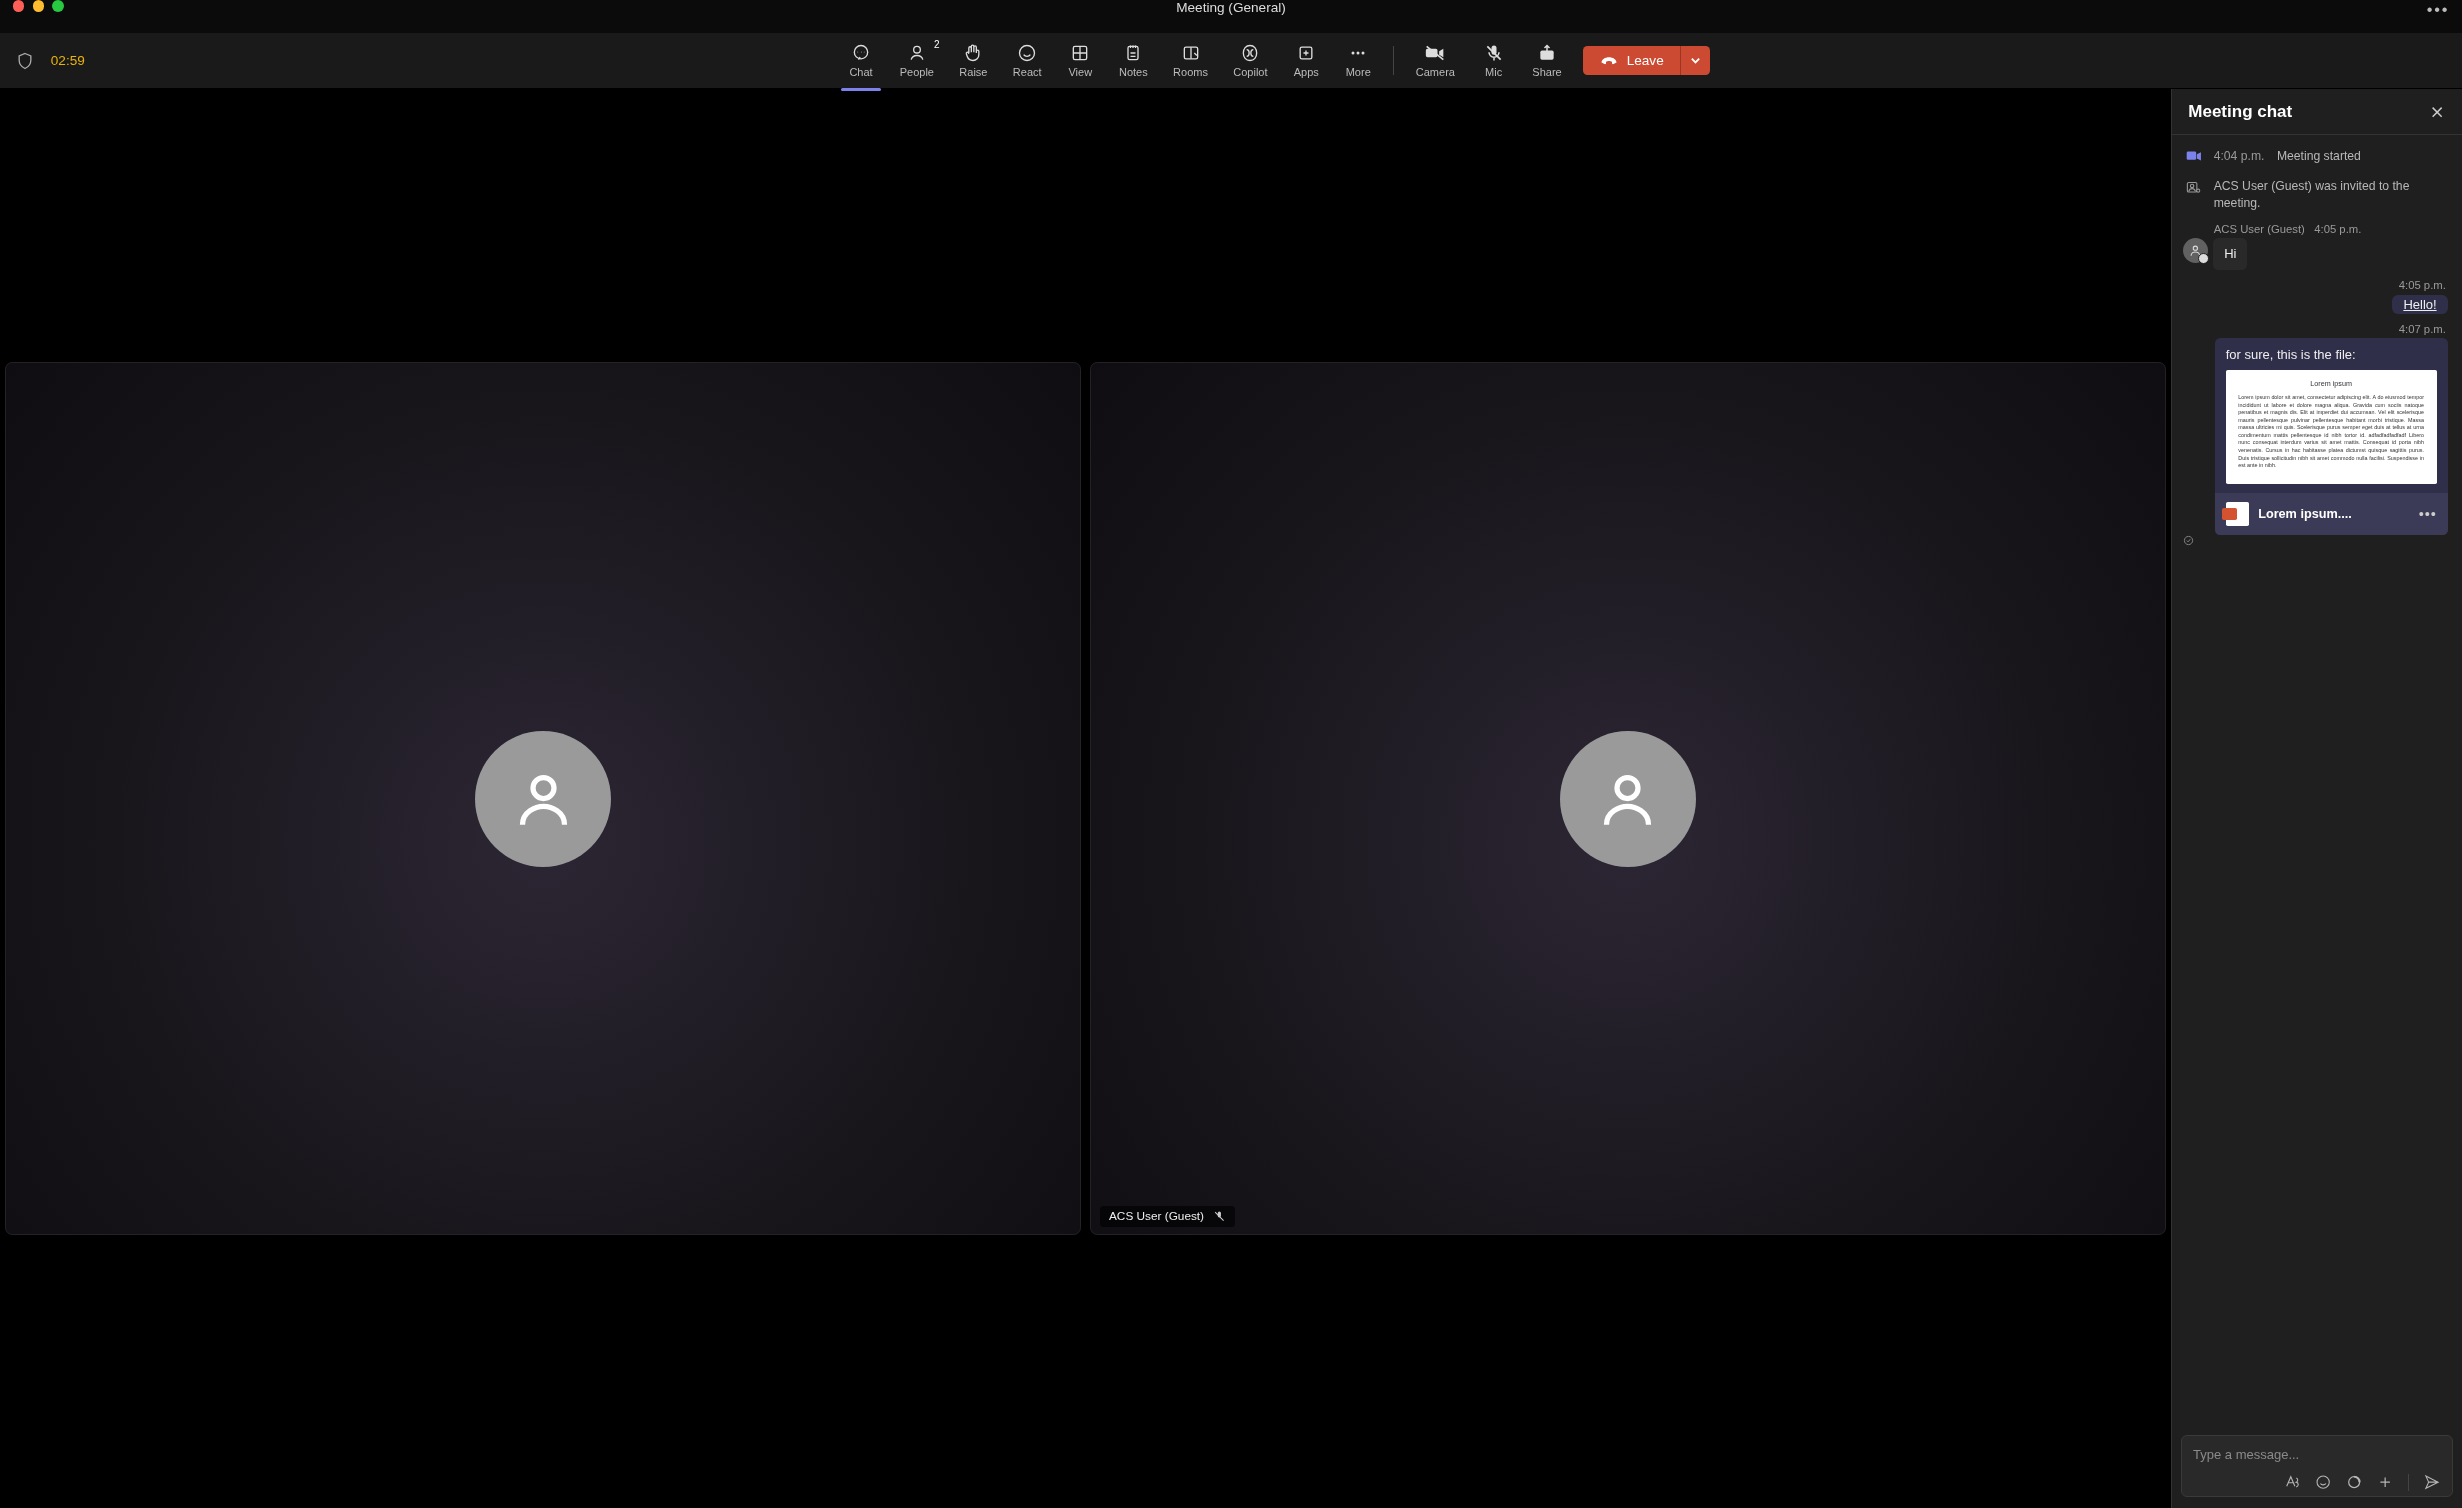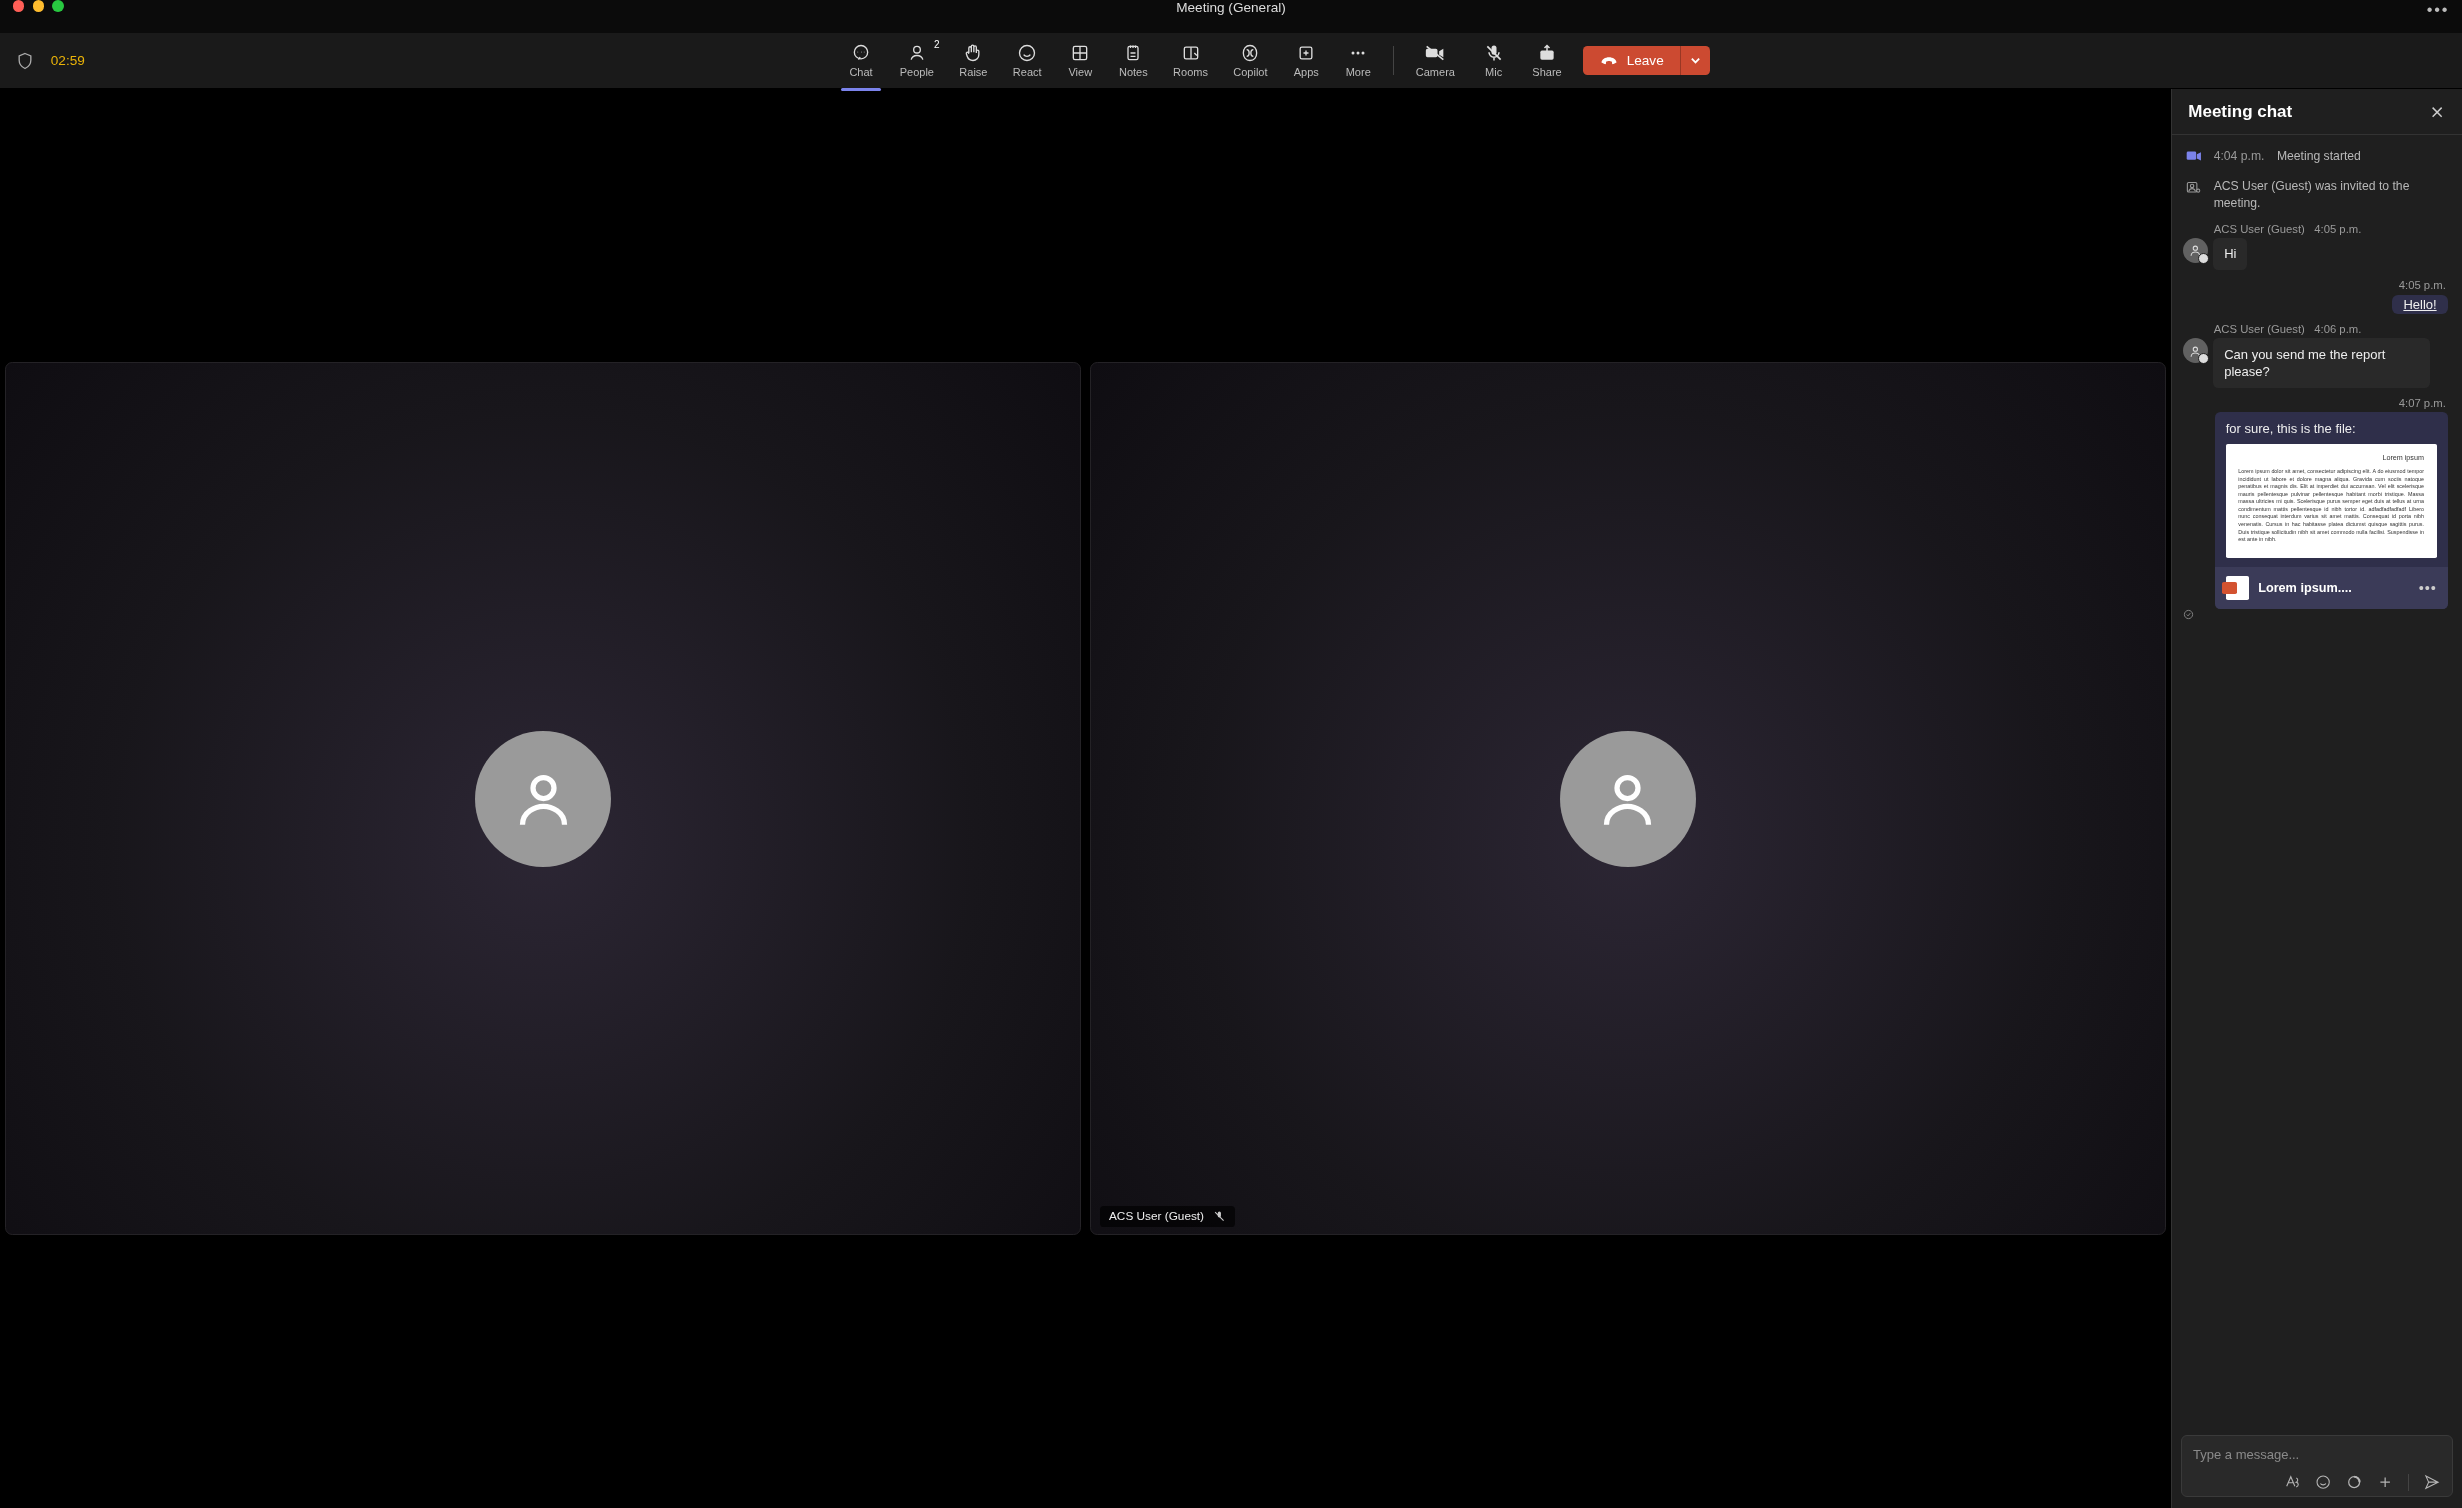--- a/index.html
+++ b/index.html
@@ -47,21 +47,21 @@
 .meta.right { text-align: right; margin-right: 5.4px; margin-left: 0; }
 .row-left { display: flex; gap: 5.4px; align-items: flex-start; }
 .mini-avatar { width: 25px; height: 25px; border-radius: 50%; background: #616161; display: flex; align-items: center; justify-content: center; position: relative; flex: 0 0 25px; }
 .mini-avatar::after { content: ""; position: absolute; bottom: -0.9px; right: -0.9px; width: 9px; height: 9px; border-radius: 50%; background: #ddd; border: 1.8px solid #1f1f1f; }
 .bubble { background: #292929; padding: 7.2px 11px; border-radius: 5.4px; color: #eee; font-size: 13px; max-width: 217px; line-height: 1.35; }
 .row-right { display: flex; justify-content: flex-end; padding-right: 3.6px; }
 .bubble-me { background: #2F2F4A; padding: 2px 11px; border-radius: 6px; color: #eee; font-size: 13px; max-width: 217px; text-decoration: underline; }
 .file-card { background: #2F2F4A; border-radius: 5.4px; overflow: hidden; width: 233px; padding: 9px 11px 7.2px; }
 .file-caption { color: #eee; font-size: 13px; margin-bottom: 7.2px; }
 .doc-preview { background: #fff; color: #333; padding: 9px 12.7px 14.5px; border-radius: 1.8px; font-size: 5.4px; line-height: 1.4; text-align: justify; }
-.doc-preview .doc-title { text-align: right; font-size: 7.2px; margin-bottom: 5.4px; }
+.doc-preview .doc-title { text-align: center; font-size: 7.2px; margin-bottom: 5.4px; }
 .file-footer { display: flex; align-items: center; gap: 9px; background: #3b3b58; margin: 9px -11px -7.2px; padding: 9px 11px; }
 .file-icon { width: 23.5px; height: 23.5px; background: #fff; border-radius: 1.8px; position: relative; }
 .file-icon::before { content: ""; position: absolute; left: -3.6px; top: 5.4px; width: 14.5px; height: 12.7px; background: #d35230; border-radius: 1.8px; }
 .file-name { color: #fff; font-size: 12.7px; font-weight: 600; flex: 1; overflow: hidden; text-overflow: ellipsis; white-space: nowrap; }
 .file-more { color: #ccc; cursor: pointer; font-size: 14.5px; letter-spacing: 0.9px; }
 .read-receipt { text-align: right; padding-right: 3.6px; color: #888; }
 .composer { margin: 7.2px 9px 11px; background: #292929; border: 0.9px solid #3a3a3a; border-radius: 6px; padding: 9px 11px 5.4px; }
 .compose-input { width: 100%; background: transparent; border: none; outline: none; color: #eee; font-size: 13px; padding: 1.8px 0 12.7px; }
 .compose-input::placeholder { color: #8a8a8a; }
 .compose-actions { display: flex; gap: 14.5px; align-items: center; justify-content: flex-end; }
@@ -317,35 +317,20 @@
           </div>
         </div>
 
         <div class="msg-block">
           <div class="meta right">4:05 p.m.</div>
           <div class="row-right">
             <div class="bubble-me">Hello!</div>
           </div>
         </div>
 
-        <div class="msg-block">
-          <div class="meta">
-            <span>ACS User (Guest)</span>&nbsp;&nbsp;
-            <span>4:06 p.m.</span>
-          </div>
-          <div class="row-left">
-            <div class="mini-avatar">
-              <svg width="12.7" height="12.7" viewBox="0 0 24 24" fill="none" stroke="#ddd" stroke-width="2">
-                  <circle cx="12" cy="8" r="4"></circle>
-                  <path d="M4 22c0-5 5-7 8-7s8 2 8 7"></path>
-                </svg>
-            </div>
-            <div class="bubble">Can you send me the report please?</div>
-          </div>
-        </div>
 
         <div class="msg-block">
           <div class="meta right">4:07 p.m.</div>
           <div class="row-right">
             <div class="file-card">
               <div class="file-caption">for sure, this is the file:</div>
               <div class="doc-preview">
                 <div class="doc-title">Lorem ipsum</div>
                 <div>Lorem ipsum dolor sit amet, consectetur adipiscing elit. A do eiusmod tempor incididunt ut labore et dolore magna aliqua. Gravida cum sociis natoque penatibus et magnis dis. Elit at imperdiet dui accumsan. Vel elit scelerisque mauris pellentesque pulvinar pellentesque habitant morbi tristique. Massa massa ultricies mi quis. Scelerisque purus semper eget duis at tellus at urna condimentum mattis pellentesque id nibh tortor id. adfadfadfadfadf Libero nunc consequat interdum varius sit amet mattis. Consequat id porta nibh venenatis. Cursus in hac habitasse platea dictumst quisque sagittis purus. Duis tristique sollicitudin nibh sit amet commodo nulla facilisi. Suspendisse in est ante in nibh.</div>
               </div>

